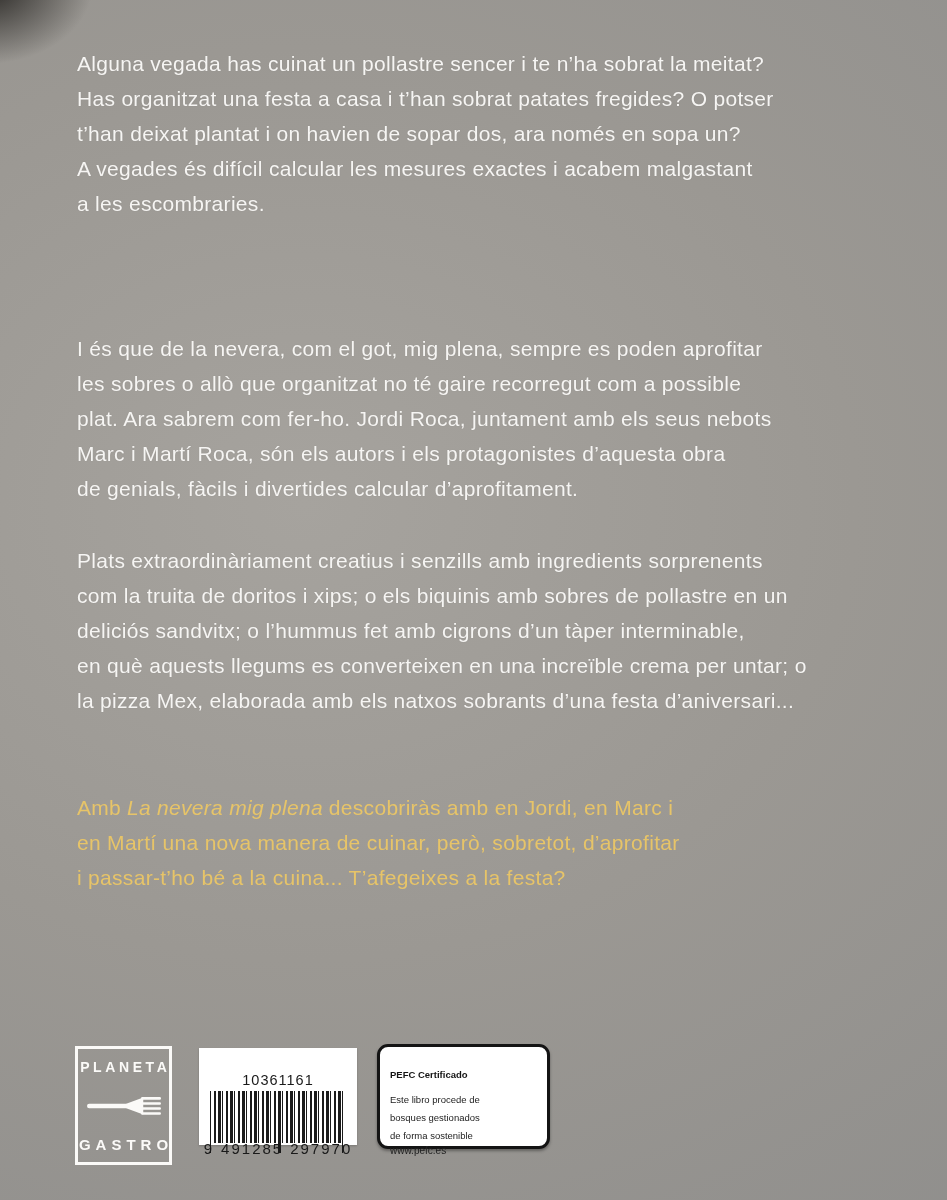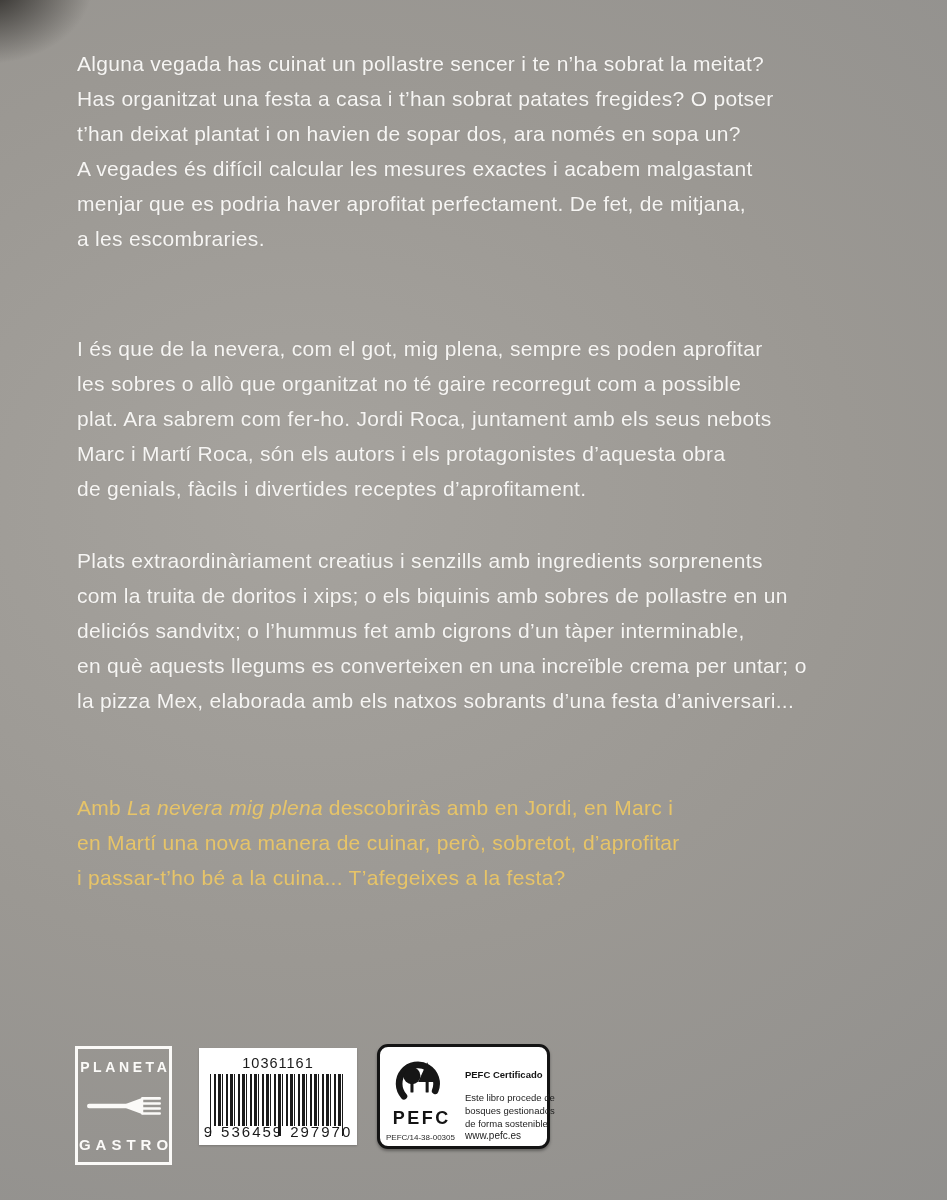--- a/index.html
+++ b/index.html
@@ -28,62 +28,61 @@
     padding:10px 0 9px 0;box-sizing:content-box;color:#fbfaf8;
   }
   .planeta .word{font-weight:bold;text-align:center;}
   .planeta .w1{font-size:14px;letter-spacing:3.6px;margin-left:3.6px;}
   .planeta .w2{font-size:15px;letter-spacing:5px;margin-left:5px;}
   .planeta svg{display:block;}
   
   .barcode{
     width:158px;height:97px;background:#fff;margin-left:27px;margin-top:4px;
     display:flex;flex-direction:column;align-items:center;box-sizing:border-box;
-    padding-top:7px;box-shadow:0 1px 2px rgba(0,0,0,0.2);
+    padding-top:24px;box-shadow:0 1px 2px rgba(0,0,0,0.2);
   }
   .barcode .topnum{font-size:14.5px;color:#1a1a1a;letter-spacing:1px;}
   .barcode .bars{height:58px;margin-top:3px;display:flex;align-items:flex-start;}
   .barcode .bars span{display:inline-block;background:#1a1a1a;height:52px;}
   .barcode .bars span.guard{height:62px;}
   .barcode .digits{font-size:15px;color:#1a1a1a;margin-top:-9px;display:flex;background:transparent;}
   .barcode .digits span{letter-spacing:2px;}
   .barcode .digits .g{margin-left:7px;}
   
   .pefc{
     width:167px;height:99px;background:#fff;border:3px solid #141414;border-radius:11px;
     margin-left:20px;display:flex;box-sizing:content-box;
     box-shadow:0 2px 3px rgba(0,0,0,0.35);
   }
   .pefc-left{width:72px;display:flex;flex-direction:column;align-items:center;padding:9px 0 0 6px;}
   .pefc-left svg{display:block;}
   .pefc-word{font-size:18px;font-weight:bold;letter-spacing:2.5px;color:#141414;margin-top:2px;margin-left:2.5px;}
   .pefc-lic{font-size:8px;color:#2a2a2a;margin-top:4px;white-space:nowrap;}
   .pefc-right{flex:1;padding:22px 8px 0 10px;color:#222;}
   .pefc-head{font-size:9.5px;font-weight:bold;color:#141414;}
-  .pefc-body{font-size:9.5px;line-height:13px;margin-top:11px;width:92px;}
+  .pefc-body{font-size:9.5px;line-height:18px;margin-top:11px;width:92px;}
   .pefc-url{font-size:10px;margin-top:0;}
 </style>
 </head>
 <body>
 
 <div class="para" style="top:46px">
   <div>Alguna vegada has cuinat un pollastre sencer i te n’ha sobrat la meitat?</div>
   <div>Has organitzat una festa a casa i t’han sobrat patates fregides? O potser</div>
   <div>t’han deixat plantat i on havien de sopar dos, ara només en sopa un?</div>
   <div>A vegades és difícil calcular les mesures exactes i acabem malgastant</div>
-  <div>menjar que es podria haver aprofitat perfectament. De fet, de mitjana,</div>
   <div>a les escombraries.</div>
 </div>
 
 <div class="para" style="top:331px">
   <div>I és que de la nevera, com el got, mig plena, sempre es poden aprofitar</div>
   <div>les sobres o allò que organitzat no té gaire recorregut com a possible</div>
   <div>plat. Ara sabrem com fer-ho. Jordi Roca, juntament amb els seus nebots</div>
   <div>Marc i Martí Roca, són els autors i els protagonistes d’aquesta obra</div>
-  <div>de genials, fàcils i divertides receptes d’aprofitament.</div>
+  <div>de genials, fàcils i divertides calcular d’aprofitament.</div>
 </div>
 
 <div class="para" style="top:543px">
   <div>Plats extraordinàriament creatius i senzills amb ingredients sorprenents</div>
   <div>com la truita de doritos i xips; o els biquinis amb sobres de pollastre en un</div>
   <div>deliciós sandvitx; o l’hummus fet amb cigrons d’un tàper interminable,</div>
   <div>en què aquests llegums es converteixen en una increïble crema per untar; o</div>
   <div>la pizza Mex, elaborada amb els natxos sobrants d’una festa d’aniversari...</div>
 </div>
 
@@ -143,39 +142,26 @@
         <span style="width:1px;margin-right:3px"></span>
         <span style="width:2px;margin-right:2px"></span>
         <span style="width:3px;margin-right:1px"></span>
         <span style="width:1px;margin-right:3px"></span>
         <span style="width:2px;margin-right:2px"></span>
         <span style="width:3px;margin-right:1px"></span>
         <span class="guard" style="width:1px;margin-right:3px"></span>
       </div>
     <div class="digits">
       <span>9</span>
-      <span class="g">536459</span>
+      <span class="g">491285</span>
       <span class="g">297970</span>
     </div>
   </div>
 
   <div class="pefc">
-    <div class="pefc-left">
-      <span>
-        <svg width="58" height="50" viewBox="0 0 64 56" xmlns="http://www.w3.org/2000/svg">
-          <path d="M14 45 A21 21 0 1 1 49 39" fill="none" stroke="#161616" stroke-width="7.5" stroke-linecap="round"></path>
-          <circle cx="23" cy="22" r="9.5" fill="#161616"></circle>
-          <rect x="21.3" y="28" width="3.4" height="13" rx="1" fill="#161616"></rect>
-          <path d="M40 7 L50 29 L30 29 Z" fill="#161616"></path>
-          <rect x="38.3" y="27" width="3.4" height="14" rx="1" fill="#161616"></rect>
-        </svg>
-      </span>
-      <div class="pefc-word">PEFC</div>
-      <div class="pefc-lic">PEFC/14-38-00305</div>
-    </div>
     <div class="pefc-right">
       <div class="pefc-head">PEFC Certificado</div>
       <div class="pefc-body">Este libro procede de bosques gestionados de forma sostenible</div>
       <div class="pefc-url">www.pefc.es</div>
     </div>
   </div>
 
 </div>
 
 </body></html>

